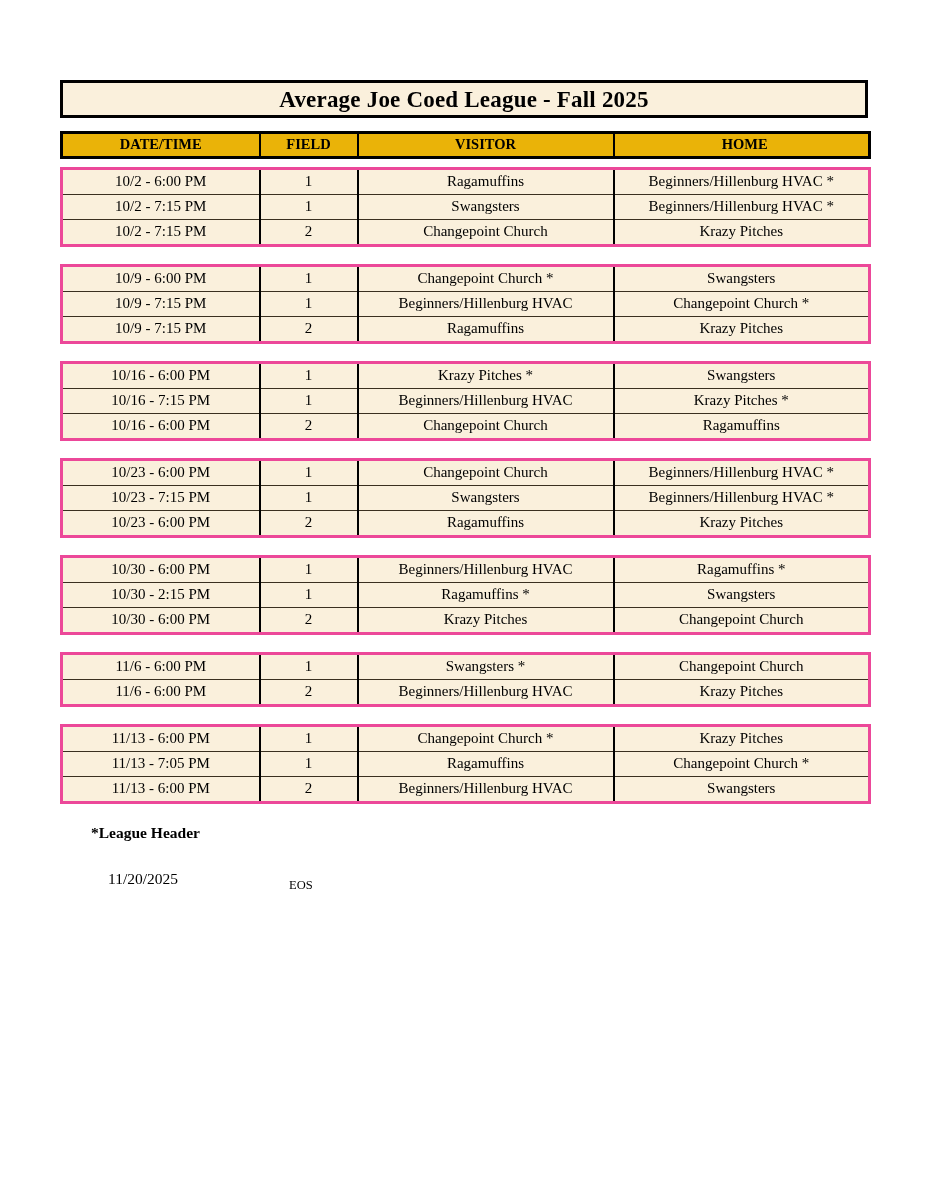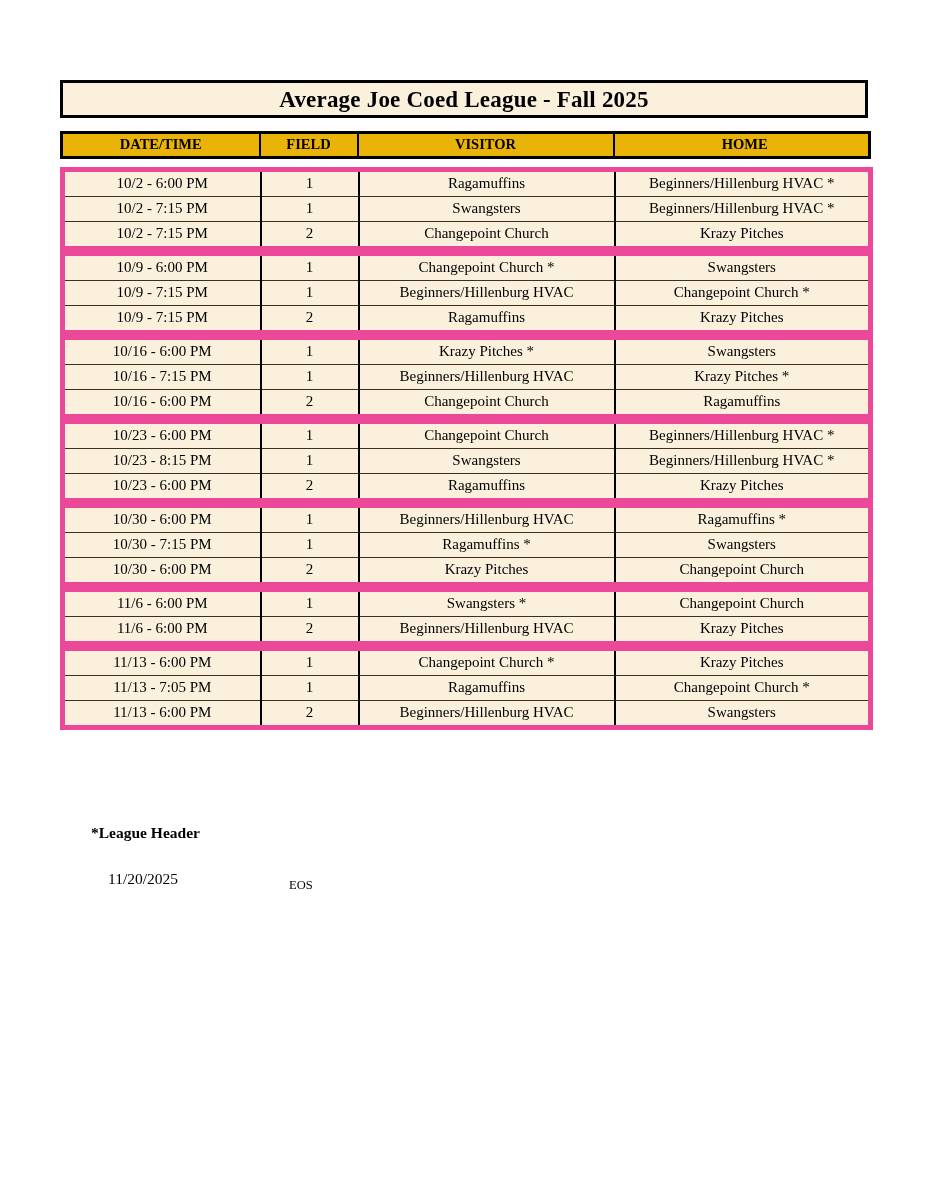--- a/index.html
+++ b/index.html
@@ -78,23 +78,23 @@
     border-left: 2px solid #000000;
     border-right: 2px solid #000000;
     white-space: nowrap;
     line-height: 1.05;
   }
   .hdr-table th:first-child { border-left: none; }
   .hdr-table th:last-child  { border-right: none; padding-left: 9px; }
 
   
   .week-block {
-    border: 5px solid #ec4899;
+    border: 3px solid #ec4899;
     box-sizing: border-box;
-    margin-bottom: 0;
+    margin-bottom: 17px;
     background: #404040;
   }
   .week-block td {
     background: #faf0dc;
     font-size: 15px;
     text-align: center;
     padding: 2px 3px 3px 3px;
     height: 19px;
     border-top: 1.5px solid #3a3020;
     border-bottom: 1.5px solid #3a3020;
@@ -262,21 +262,21 @@
             <col class="c-home">
           </colgroup>
           <tbody>
             <tr>
               <td>10/23 - 6:00 PM</td>
               <td>1</td>
               <td>Changepoint Church</td>
               <td>Beginners/Hillenburg HVAC *</td>
             </tr>
             <tr>
-              <td>10/23 - 8:15 PM</td>
+              <td>10/23 - 7:15 PM</td>
               <td>1</td>
               <td>Swangsters</td>
               <td>Beginners/Hillenburg HVAC *</td>
             </tr>
             <tr>
               <td>10/23 - 6:00 PM</td>
               <td>2</td>
               <td>Ragamuffins</td>
               <td>Krazy Pitches</td>
             </tr>
@@ -290,21 +290,21 @@
             <col class="c-home">
           </colgroup>
           <tbody>
             <tr>
               <td>10/30 - 6:00 PM</td>
               <td>1</td>
               <td>Beginners/Hillenburg HVAC</td>
               <td>Ragamuffins *</td>
             </tr>
             <tr>
-              <td>10/30 - 7:15 PM</td>
+              <td>10/30 - 2:15 PM</td>
               <td>1</td>
               <td>Ragamuffins *</td>
               <td>Swangsters</td>
             </tr>
             <tr>
               <td>10/30 - 6:00 PM</td>
               <td>2</td>
               <td>Krazy Pitches</td>
               <td>Changepoint Church</td>
             </tr>

